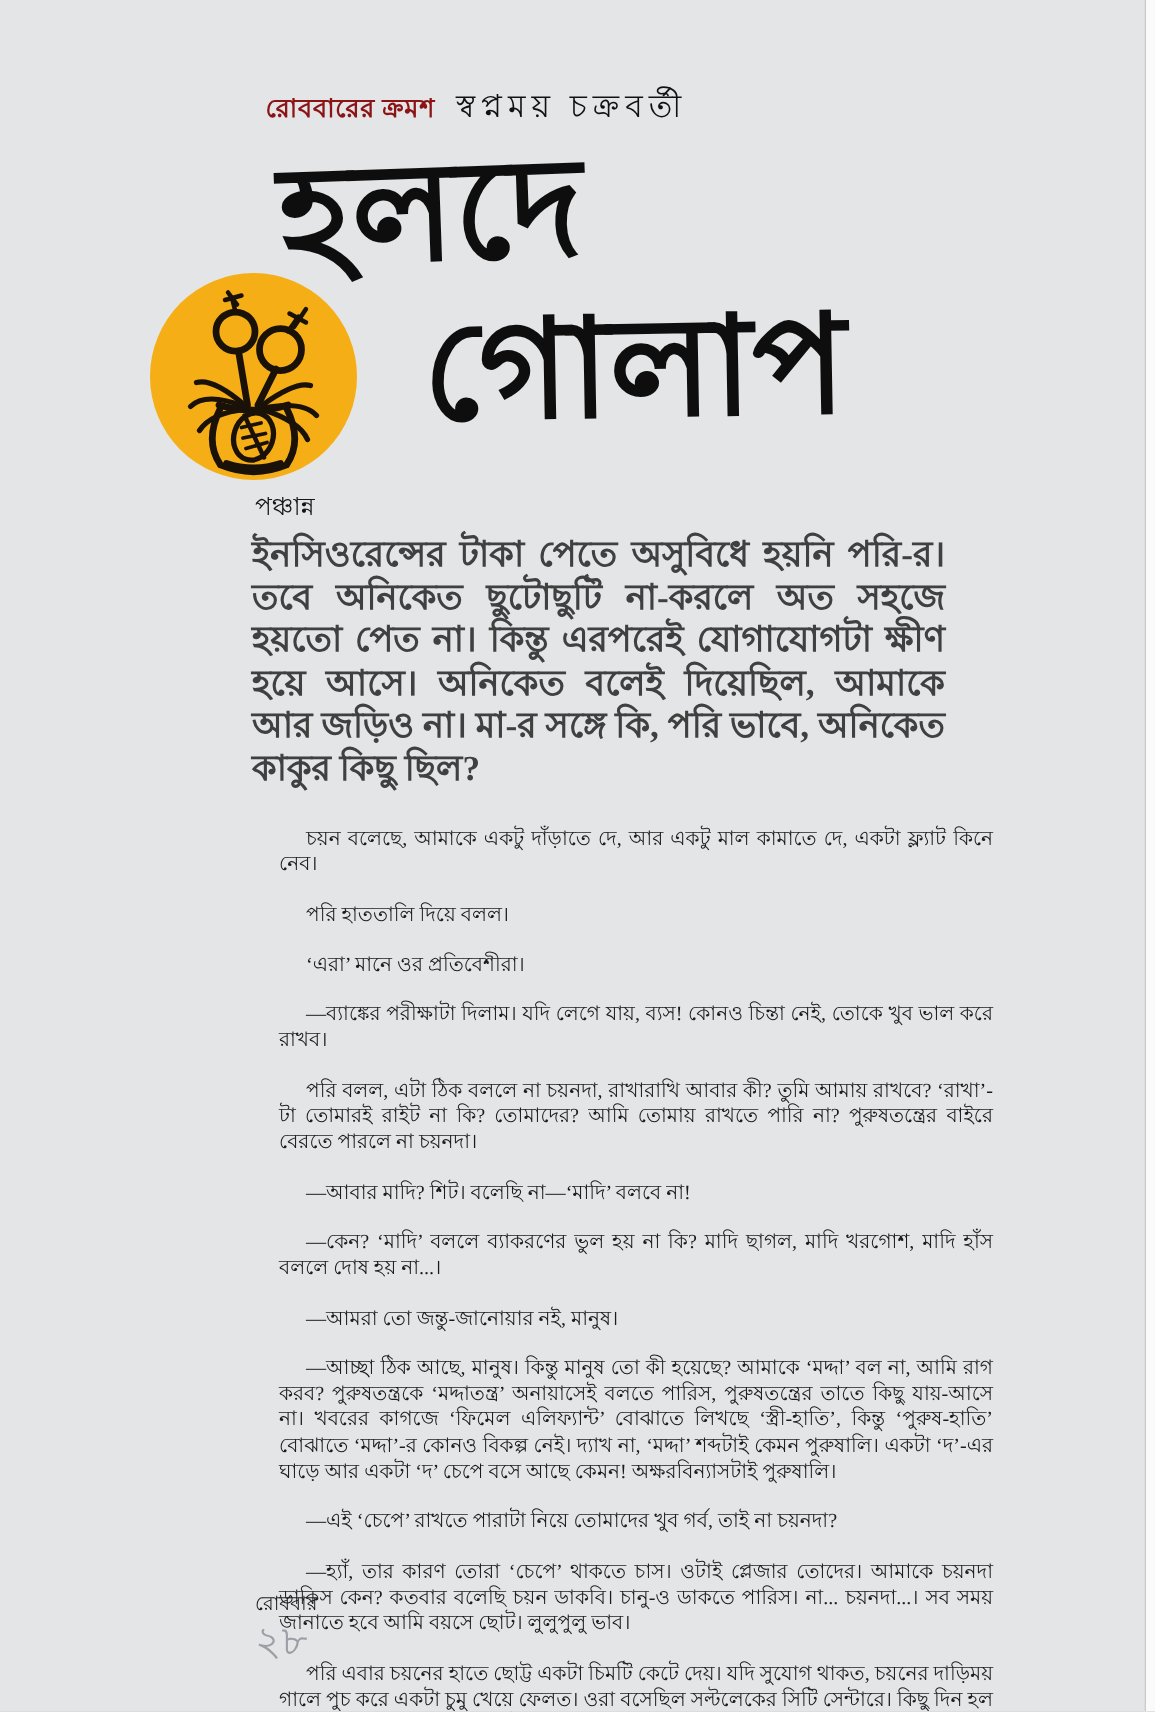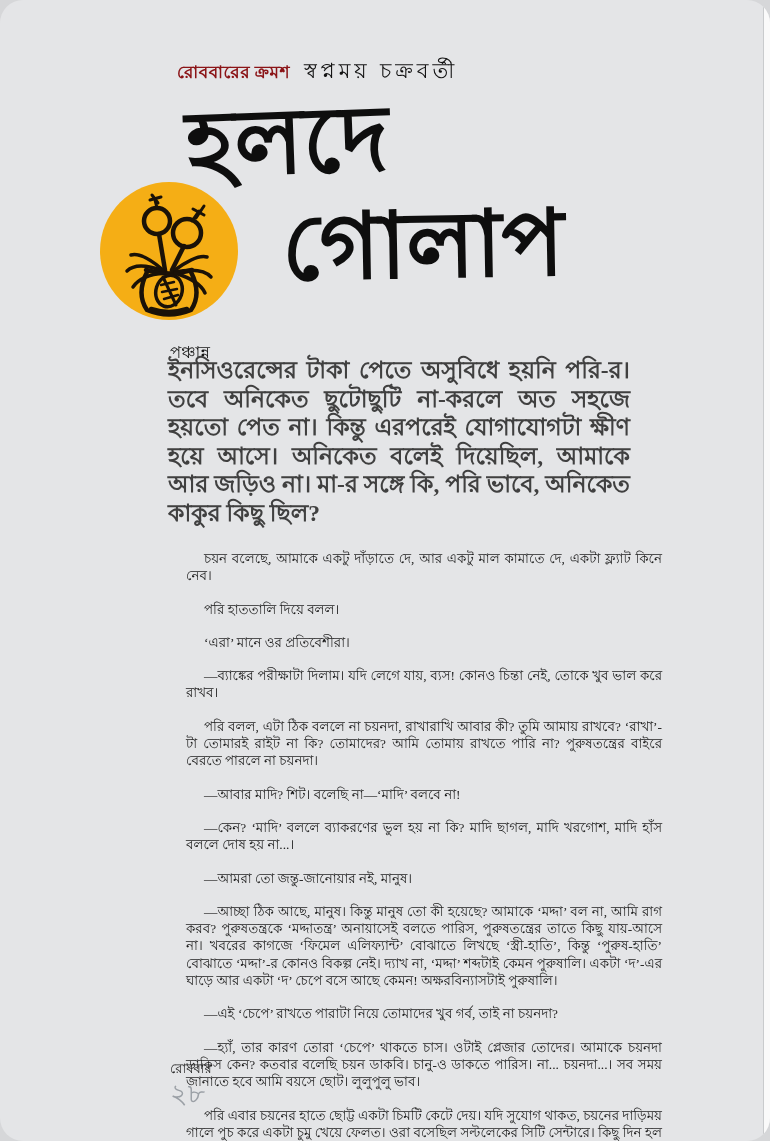--- a/index.html
+++ b/index.html
@@ -3,21 +3,20 @@
 <meta charset="utf-8">
 <style>
   html,body{margin:0;padding:0;background:#d6d7d9;}
   .page{
     position:relative;
     width:770px;height:1141px;
     background:#e4e5e7;
     overflow:hidden;
     font-family:"Liberation Serif", serif;
     margin:0 auto;
-    border-radius:23px;
   }
   .page-edge{
     position:absolute;right:0;top:0;width:6px;height:100%;
     background:#fafafa;border-left:1px solid #c9cbcd;
   }
   
   .header{
     position:absolute;left:177px;top:55px;
     display:flex;align-items:baseline;gap:14px;white-space:nowrap;
   }
@@ -35,21 +34,21 @@
     white-space:nowrap;
   }
   .title-1{left:186px;top:96px;transform:rotate(-2deg);}
   .title-2{left:282px;top:200px;transform:rotate(-1deg);}
   
   .logo-circle{
     position:absolute;left:100px;top:182px;width:138px;height:138px;
   }
   
   .chapter-number{
-    position:absolute;left:170px;top:340px;
+    position:absolute;left:170px;top:325px;
     font-size:16.5px;color:#151515;
   }
   
   .lead-paragraph{
     position:absolute;left:168px;top:356px;width:462px;
     font-size:23.5px;line-height:28.6px;font-weight:700;color:#404040;
     text-align:justify;
   }
   
   .body-text{

